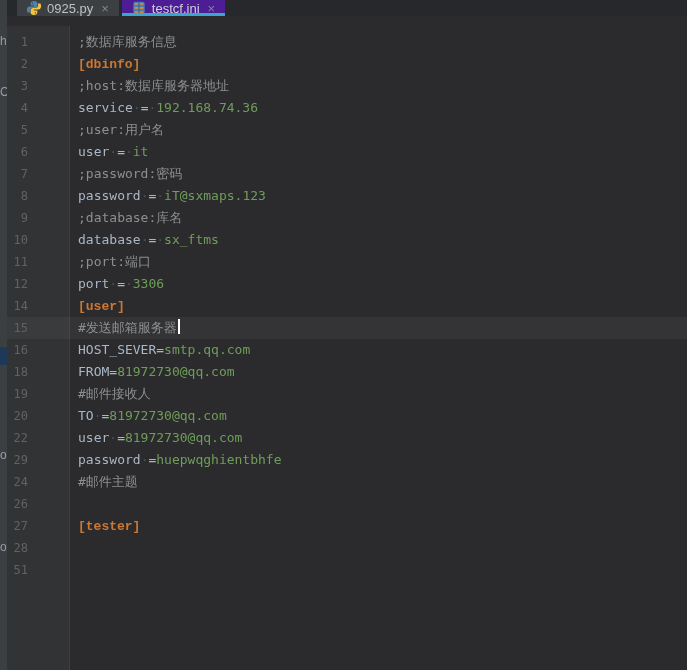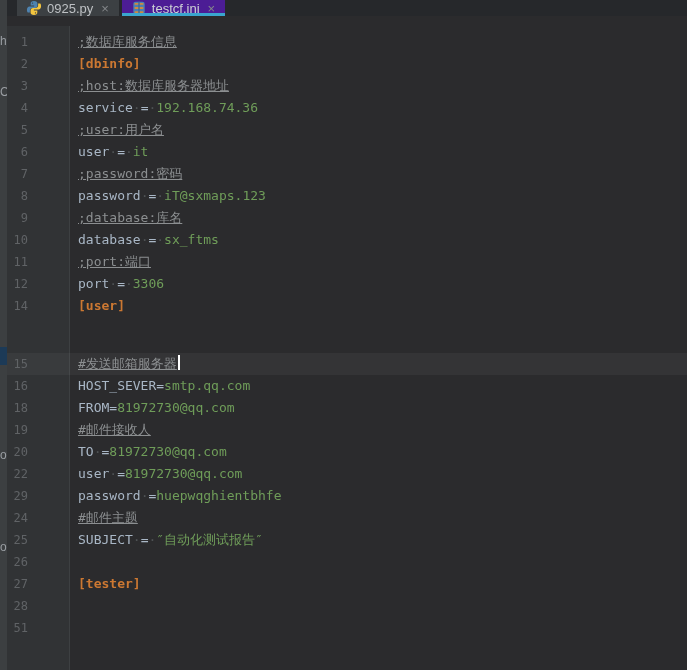--- a/index.html
+++ b/index.html
@@ -58,32 +58,32 @@
   .editor { position:absolute; left:7px; top:26px; right:0; bottom:0; background:#2b2b2d; }
   .gutter-bg {
     position:absolute; left:0; top:0; bottom:0; width:63px;
     background:#313335; border-right:1px solid #3d4042;
   }
   .rows { position:absolute; left:0; right:0; top:0; bottom:0; padding-top:5px; }
   .row {
     display:flex; height:22px; line-height:22px;
     font-size:13px; white-space:pre;
   }
-  .row.caret-row { background:rgba(255,255,255,0.045);margin-top:36px; }
+  .row.caret-row { background:rgba(255,255,255,0.045); }
   .ln {
     flex:none; width:21px; text-align:right;
     font-size:12px; color:var(--c-ln);
   }
   .code { flex:1; padding-left:50px; white-space:pre; }
 
-  .seg-section { color:var(--c-section); font-weight:bold; }
+  .seg-section { color:var(--c-section); font-weight:bold;font-family:Liberation Mono, monospace; }
   .seg-key     { color:var(--c-key); }
   .seg-op      { color:var(--c-key); }
   .seg-value   { color:var(--c-value); }
-  .seg-comment { color:var(--c-comment);text-decoration:underline; }
+  .seg-comment { color:var(--c-comment); }
   .seg-ws      { color:var(--c-ws); }
 
   .caret {
     display:inline-block; width:2px; height:15px;
     background:var(--c-caret); vertical-align:-2px; margin-left:1px;
   }
 </style>
 </head>
 <body>
 
@@ -147,21 +147,20 @@
         <div class="row"><span class="ln">12</span><span class="code"><span class="seg-key">port</span><span class="seg-ws">·</span><span class="seg-op">=</span><span class="seg-ws">·</span><span class="seg-value">3306</span></span></div>
         <div class="row"><span class="ln">14</span><span class="code"><span class="seg-section">[user]</span></span></div>
         <div class="row caret-row"><span class="ln">15</span><span class="code"><span class="seg-comment">#发送邮箱服务器</span><span class="caret"></span></span></div>
         <div class="row"><span class="ln">16</span><span class="code"><span class="seg-key">HOST_SEVER</span><span class="seg-op">=</span><span class="seg-value">smtp.qq.com</span></span></div>
         <div class="row"><span class="ln">18</span><span class="code"><span class="seg-key">FROM</span><span class="seg-op">=</span><span class="seg-value">81972730@qq.com</span></span></div>
         <div class="row"><span class="ln">19</span><span class="code"><span class="seg-comment">#邮件接收人</span></span></div>
         <div class="row"><span class="ln">20</span><span class="code"><span class="seg-key">TO</span><span class="seg-ws">·</span><span class="seg-op">=</span><span class="seg-value">81972730@qq.com</span></span></div>
         <div class="row"><span class="ln">22</span><span class="code"><span class="seg-key">user</span><span class="seg-ws">·</span><span class="seg-op">=</span><span class="seg-value">81972730@qq.com</span></span></div>
         <div class="row"><span class="ln">29</span><span class="code"><span class="seg-key">password</span><span class="seg-ws">·</span><span class="seg-op">=</span><span class="seg-value">huepwqghientbhfe</span></span></div>
         <div class="row"><span class="ln">24</span><span class="code"><span class="seg-comment">#邮件主题</span></span></div>
-        <div class="row"><span class="ln">25</span><span class="code"><span class="seg-key">SUBJECT</span><span class="seg-ws">·</span><span class="seg-op">=</span><span class="seg-ws">·</span><span class="seg-value">″自动化测试报告″</span></span></div>
         <div class="row"><span class="ln">26</span><span class="code"></span></div>
         <div class="row"><span class="ln">27</span><span class="code"><span class="seg-section">[tester]</span></span></div>
         <div class="row"><span class="ln">28</span><span class="code"></span></div>
         <div class="row"><span class="ln">51</span><span class="code"></span></div>
       </div>
   </div>
 
 </div>
 
 </body></html>

